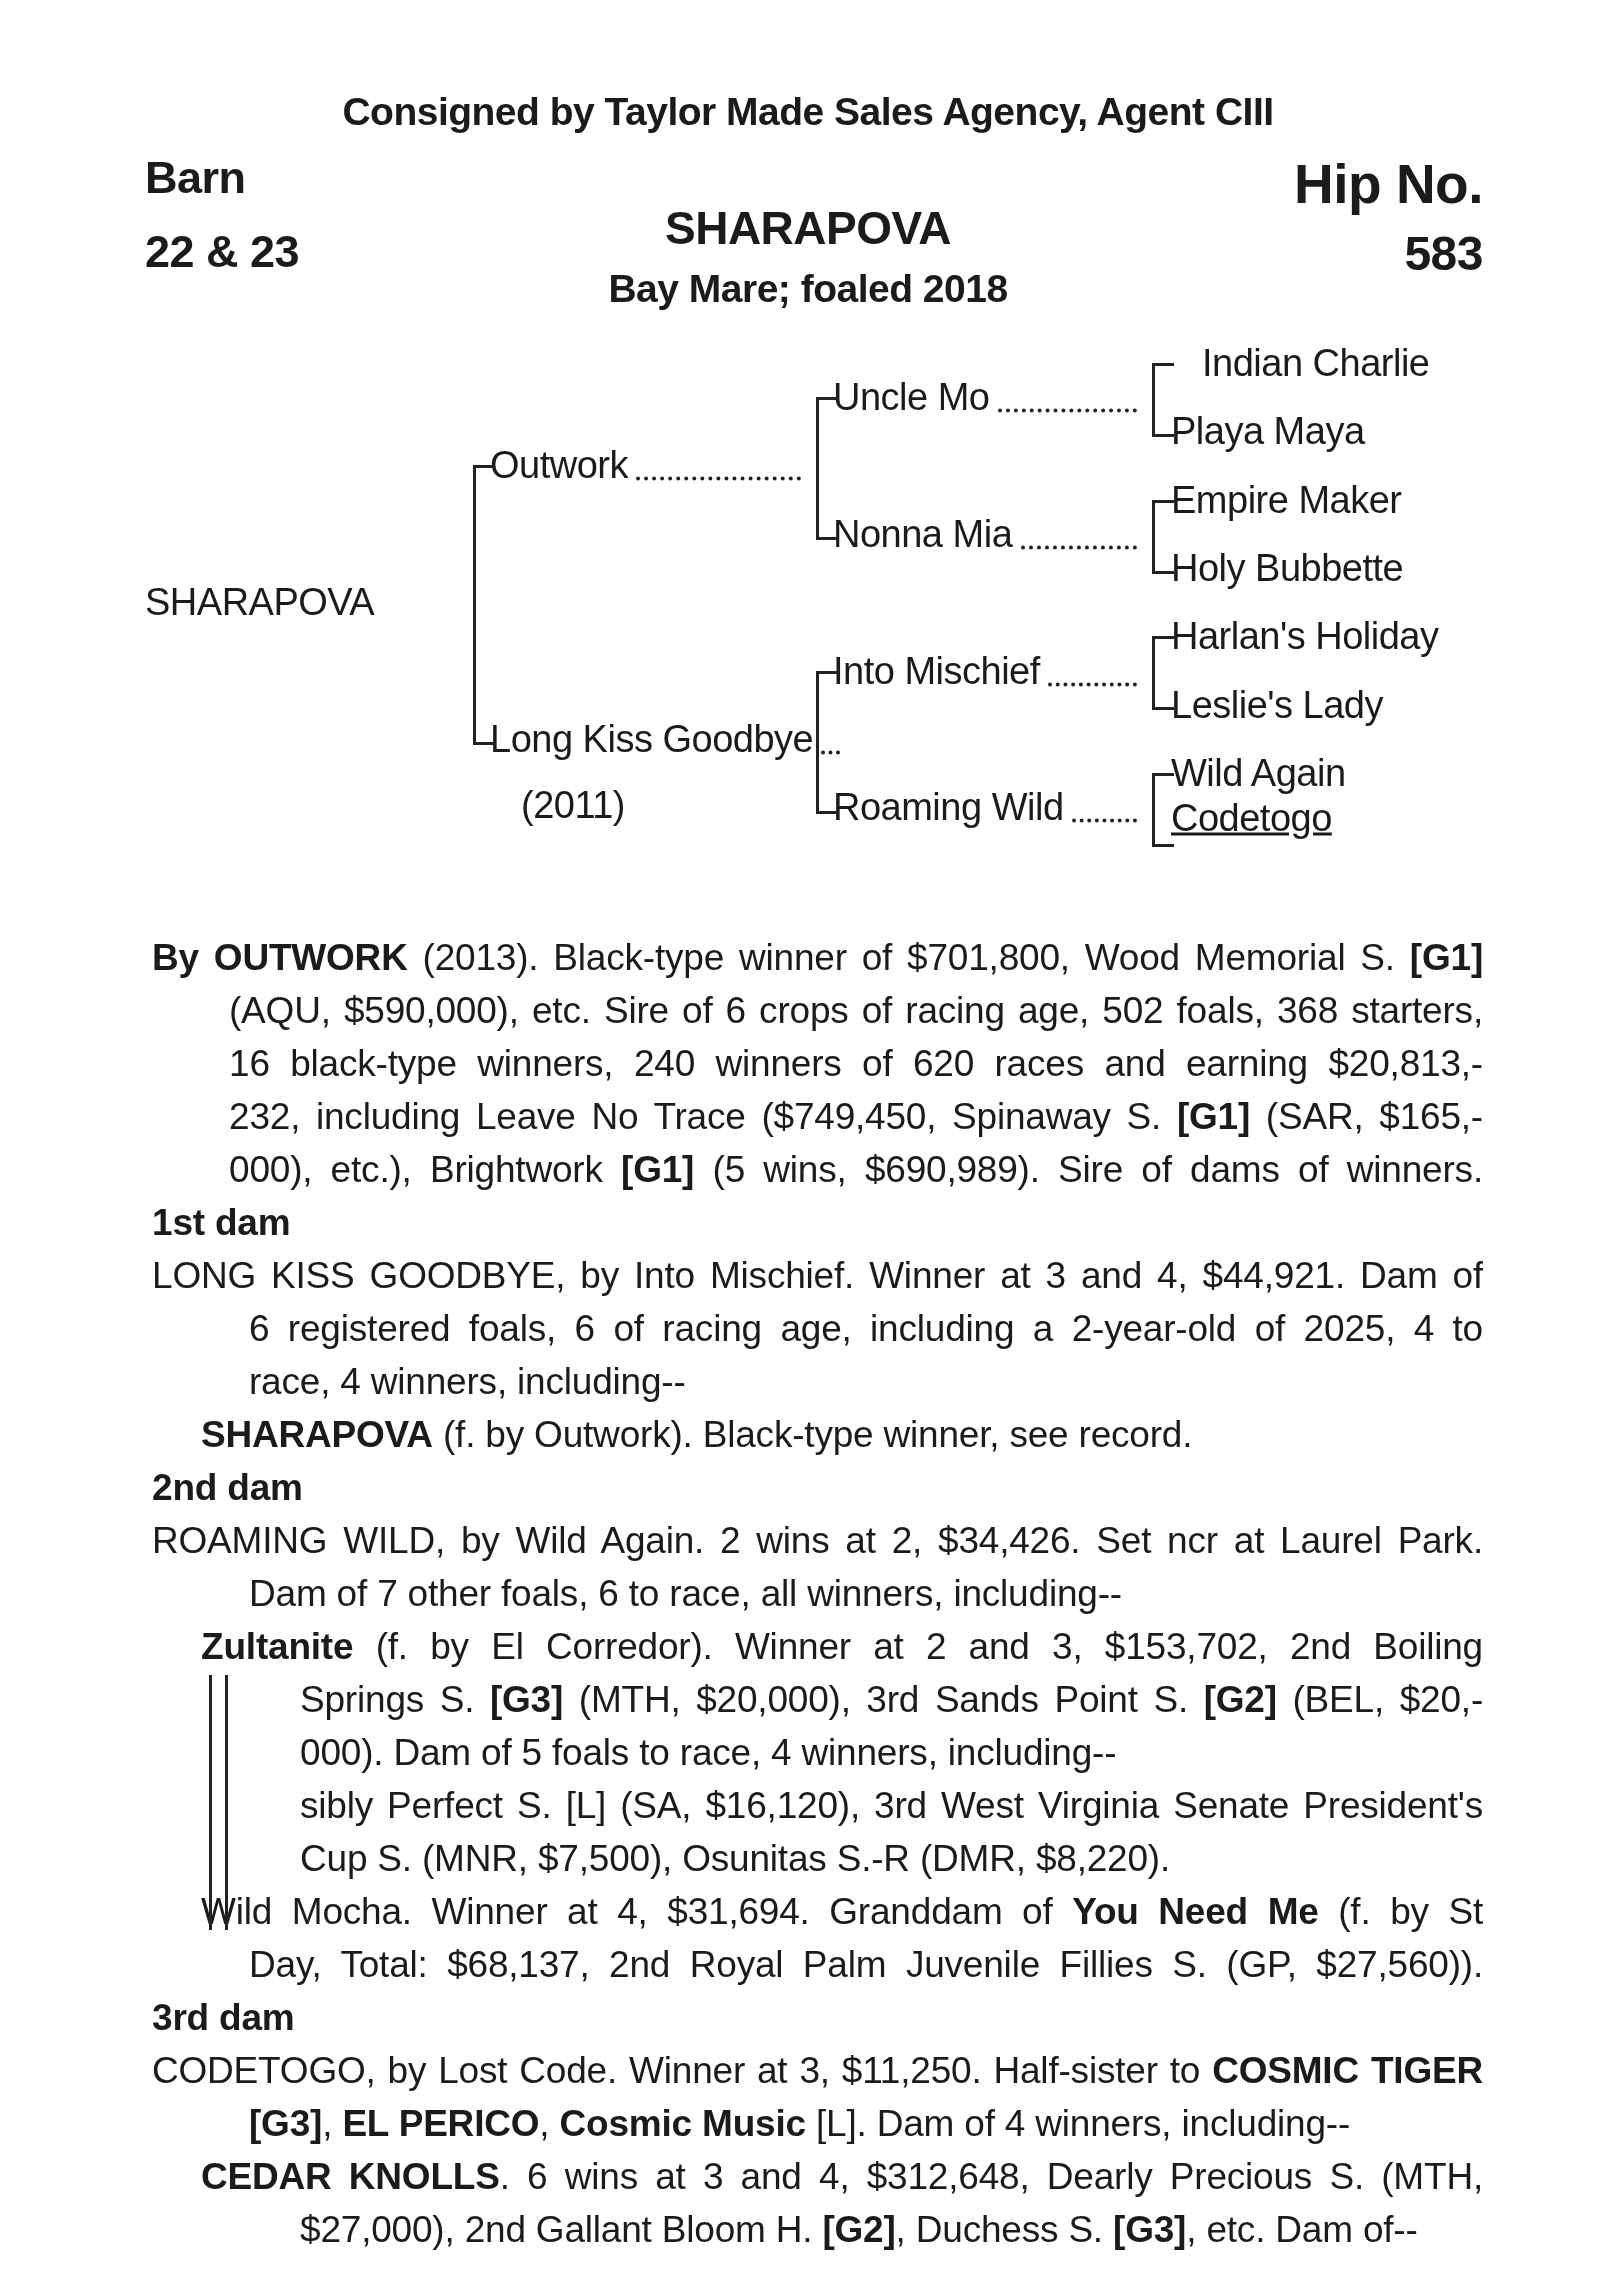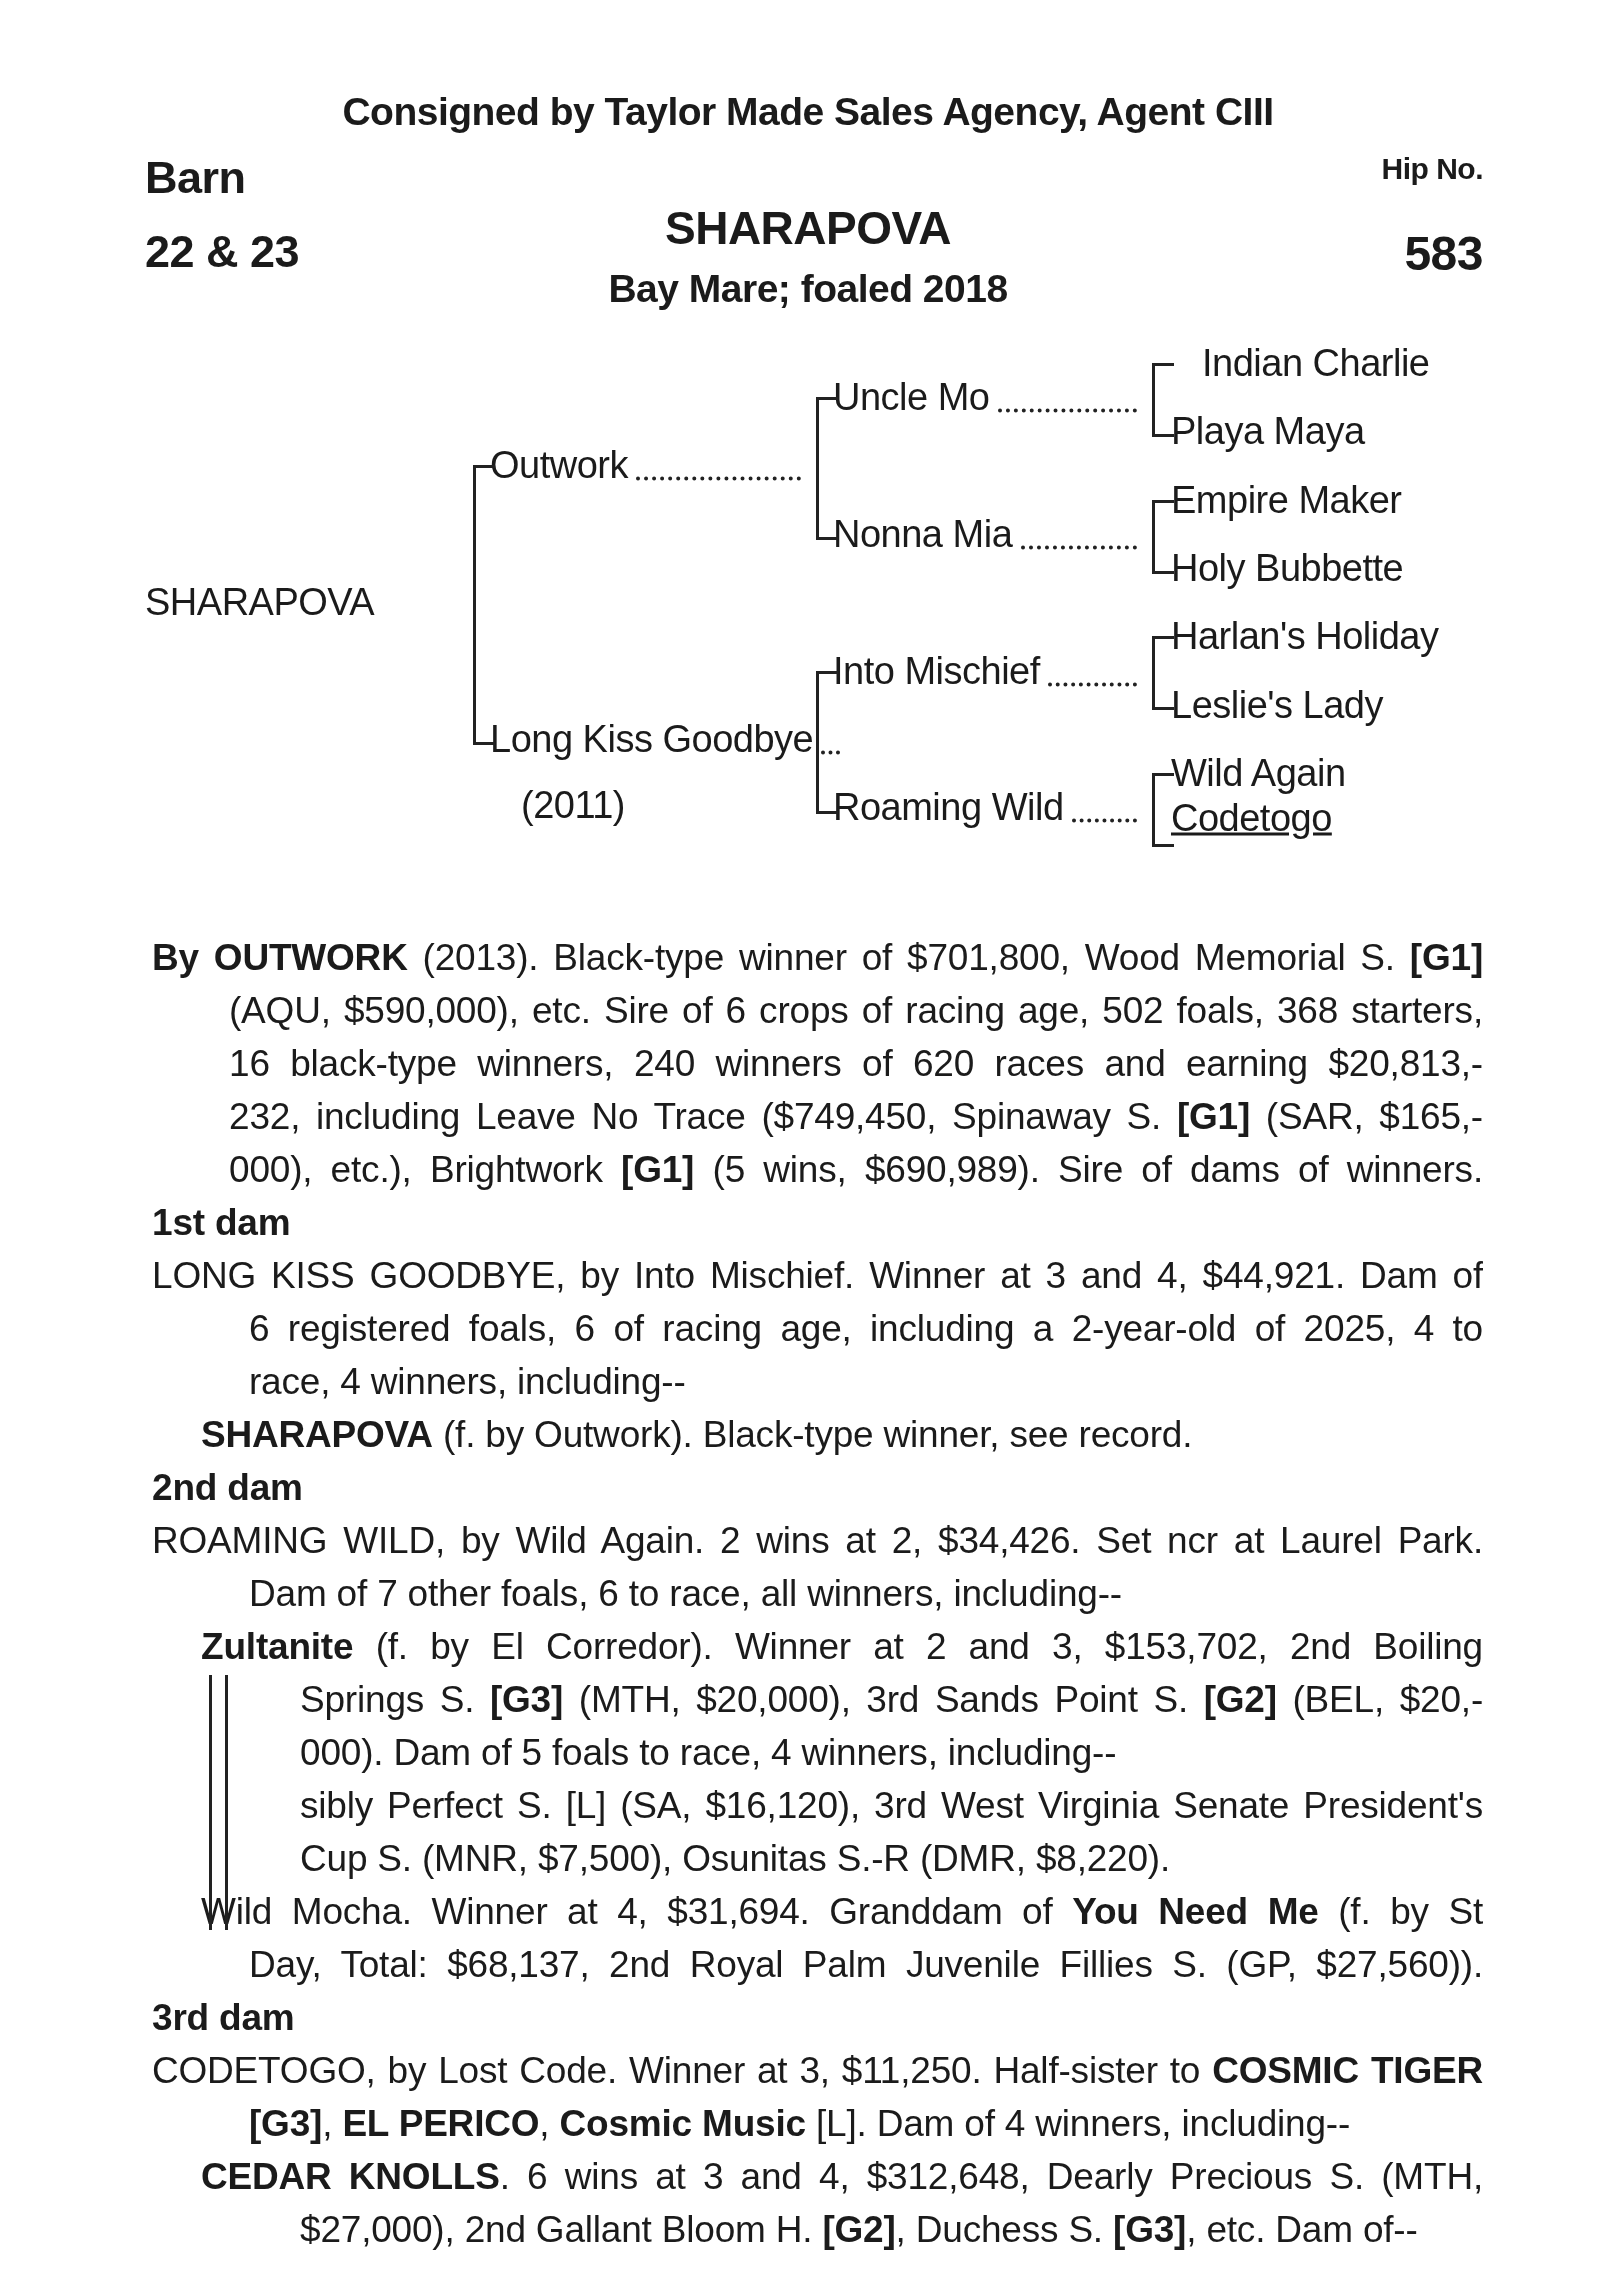--- a/index.html
+++ b/index.html
@@ -11,21 +11,21 @@
     color:#1b1b1b;
     overflow:hidden;
   }
   
   .consignor{
     position:absolute;left:0;top:90px;width:100%;
     text-align:center;font-weight:bold;font-size:39px;letter-spacing:-0.5px;
   }
   .barn-label{position:absolute;left:145px;top:152px;font-weight:bold;font-size:45px;letter-spacing:-0.5px;}
   .barn-value{position:absolute;left:145px;top:226px;font-weight:bold;font-size:45px;letter-spacing:-0.5px;}
-  .hip-label{position:absolute;right:133px;top:152px;font-weight:bold;font-size:30px;letter-spacing:-0.5px;text-align:right;}
+  .hip-label{position:absolute;right:133px;top:152px;font-weight:bold;font-size:55px;letter-spacing:-0.5px;text-align:right;}
   .hip-value{position:absolute;right:133px;top:226px;font-weight:bold;font-size:48px;letter-spacing:-0.5px;text-align:right;}
   .horse-title{
     position:absolute;left:0;top:201px;width:100%;
     text-align:center;font-weight:bold;font-size:46px;letter-spacing:-0.5px;
   }
   .horse-desc{
     position:absolute;left:0;top:267px;width:100%;
     text-align:center;font-weight:bold;font-size:39px;letter-spacing:-0.5px;
   }
   

